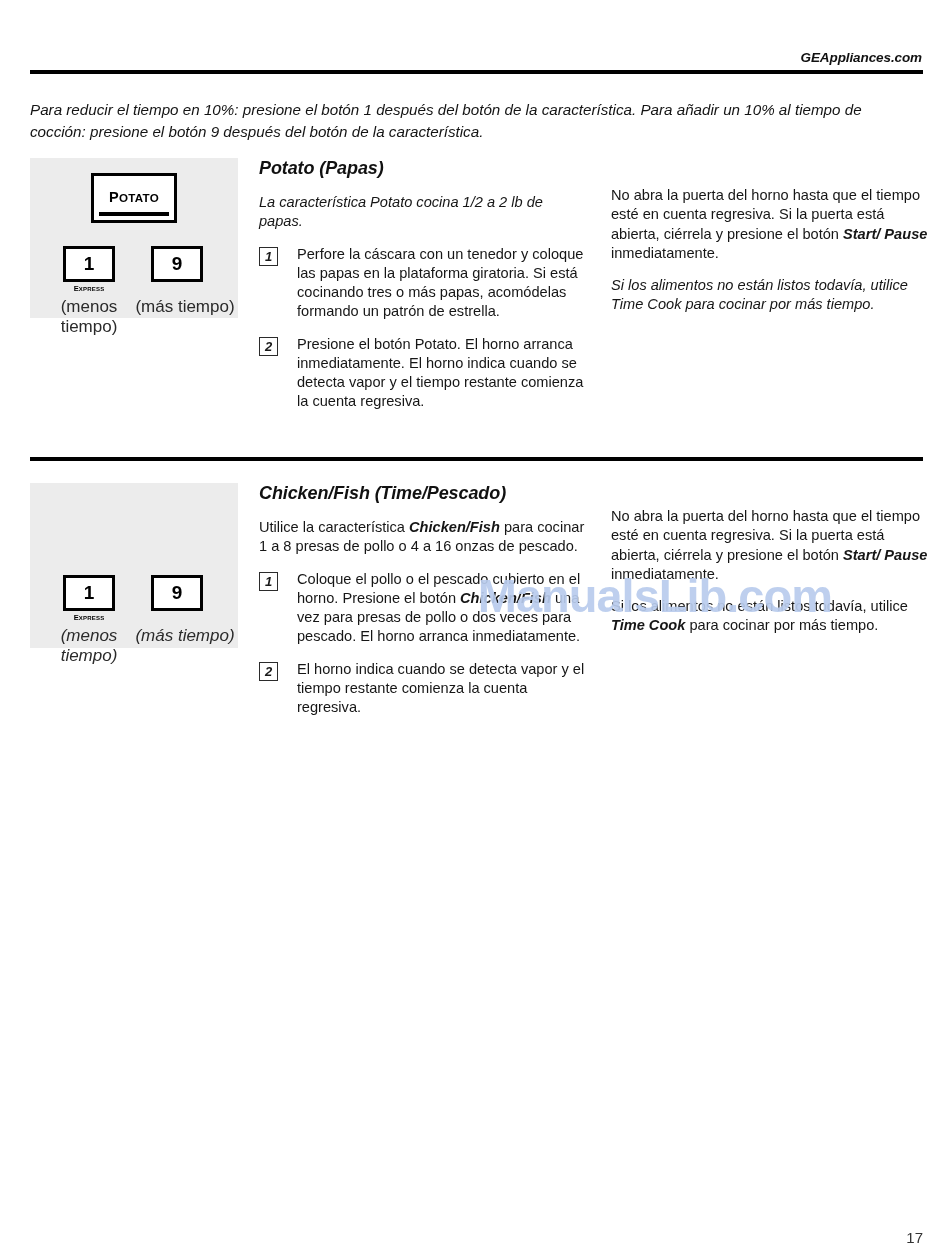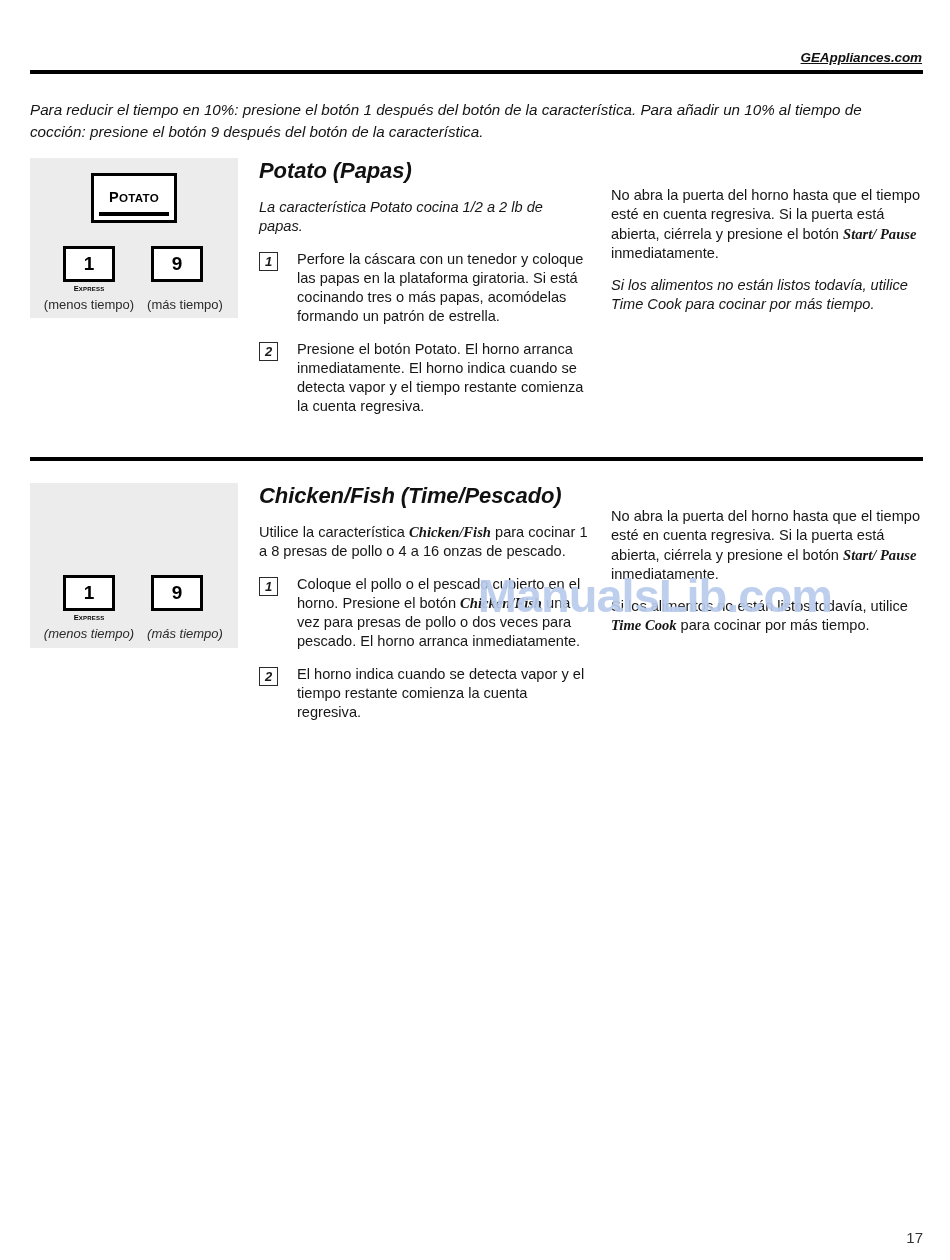--- a/index.html
+++ b/index.html
@@ -19,21 +19,20 @@
   
   .site-url {
     position: absolute;
     top: 50px;
     right: 28px;
     font-size: 13.5px;
     font-style: italic;
     font-weight: bold;
     letter-spacing: -0.1px;
     color: #111;
-    text-decoration: underline;
   }
   .rule {
     position: absolute;
     left: 30px;
     right: 27px;
     height: 4px;
     background: #000;
   }
   .rule-top   { top: 70px; }
   .rule-mid   { top: 457px; }
@@ -130,21 +129,21 @@
     font-size: 7.5px;
     font-weight: bold;
     letter-spacing: 0.2px;
     color: #000;
   }
   .panel-potato  .express-lbl { left: 33px; top: 126px; }
   .panel-chicken .express-lbl { left: 33px; top: 130px; }
 
   .time-lbl {
     position: absolute;
-    font-size: 13px;
+    font-size: 17px;
     color: #2a2a2a;
     text-align: center;
     width: 104px;
   }
   .panel-potato  .time-lbl { top: 139px; }
   .panel-chicken .time-lbl { top: 143px; font-style: italic; }
   .tl-less { left: 7px; }
   .tl-more { left: 103px; }
 
   
@@ -155,21 +154,21 @@
     top: 0;
   }
   .col-right {
     position: absolute;
     left: 611px;
     width: 320px;
     top: 0;
   }
 
   .sec-title {
-    font-size: 22px;
+    font-size: 18px;
     font-style: italic;
     font-weight: bold;
     color: #111;
     margin: 0 0 14px 0;
     letter-spacing: -0.1px;
   }
   .lead {
     font-size: 14.6px;
     line-height: 1.32;
     margin: 2px 0 13px 0;
@@ -202,21 +201,21 @@
     background: transparent;
   }
 
   .col-right .para {
     font-size: 14.6px;
     line-height: 1.32;
     margin: 0 0 13px 0;
     color: #161616;
   }
   .col-right .para-italic { font-style: italic; }
-  .bi { font-weight: bold; font-style: italic; font-family: Liberation Serif, serif; }
+  .bi { font-weight: bold; font-style: italic; }
 
   
   .section-potato  .col-right { top: 28px; }
   .section-chicken .col-right { top: 24px; }
 
   
   .watermark {
     position: absolute;
     left: 272px;
     top: 568px;

